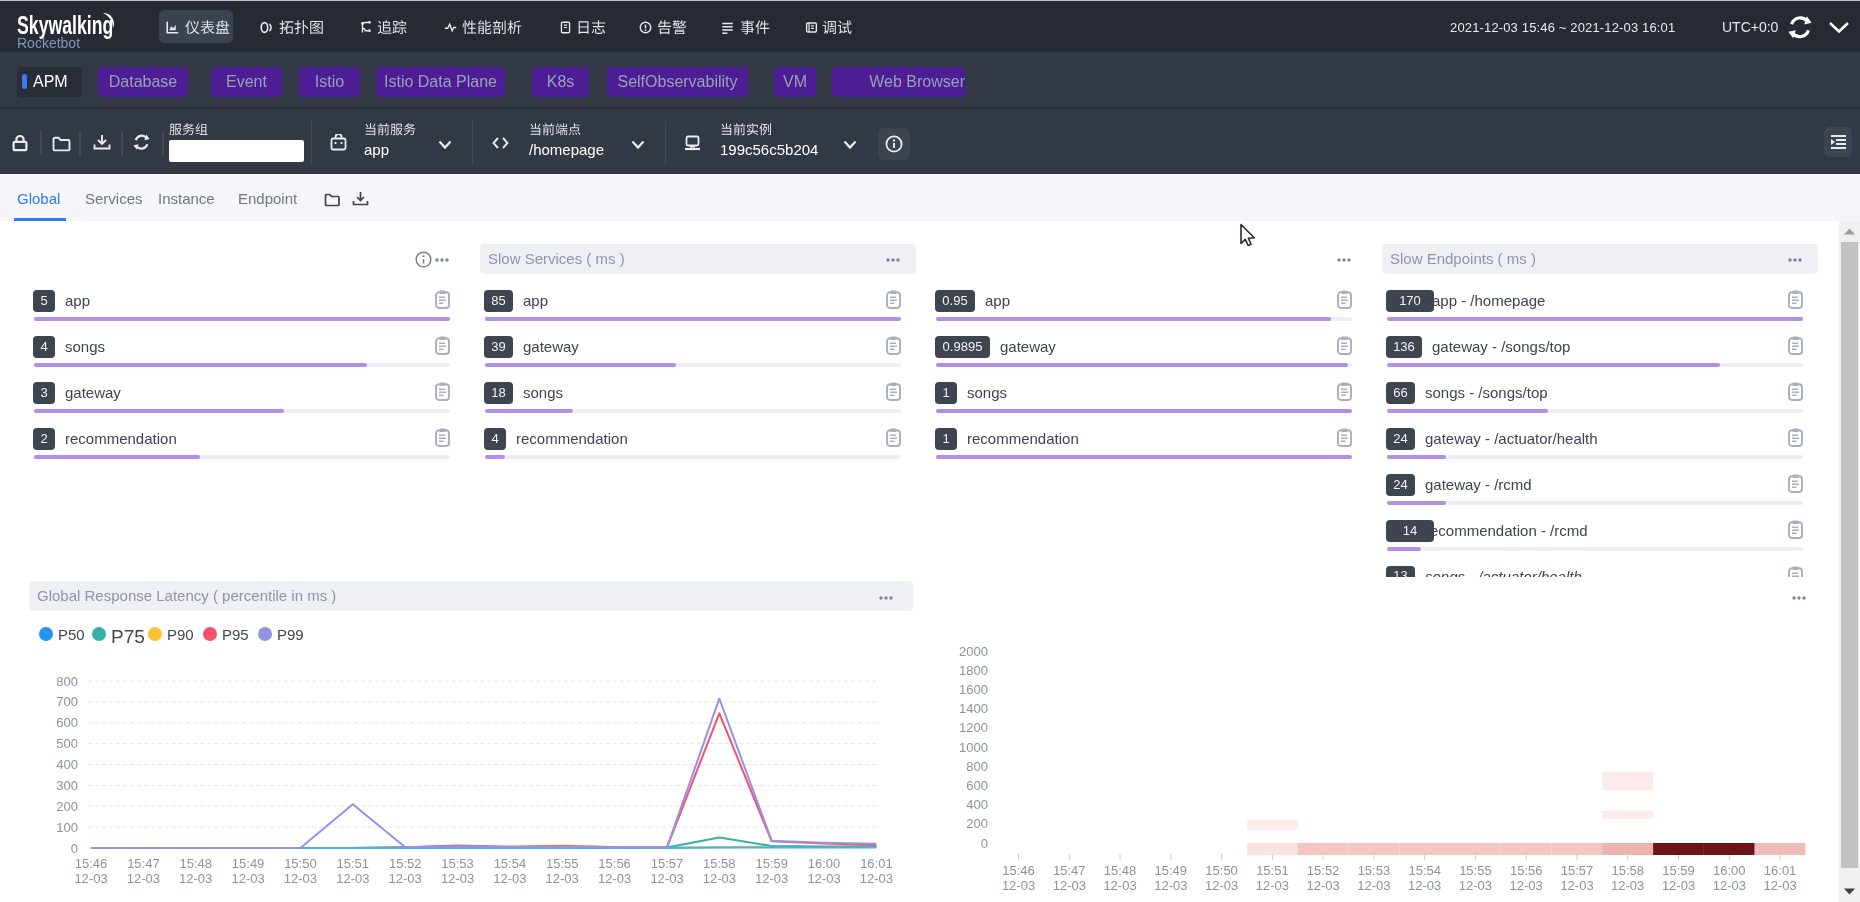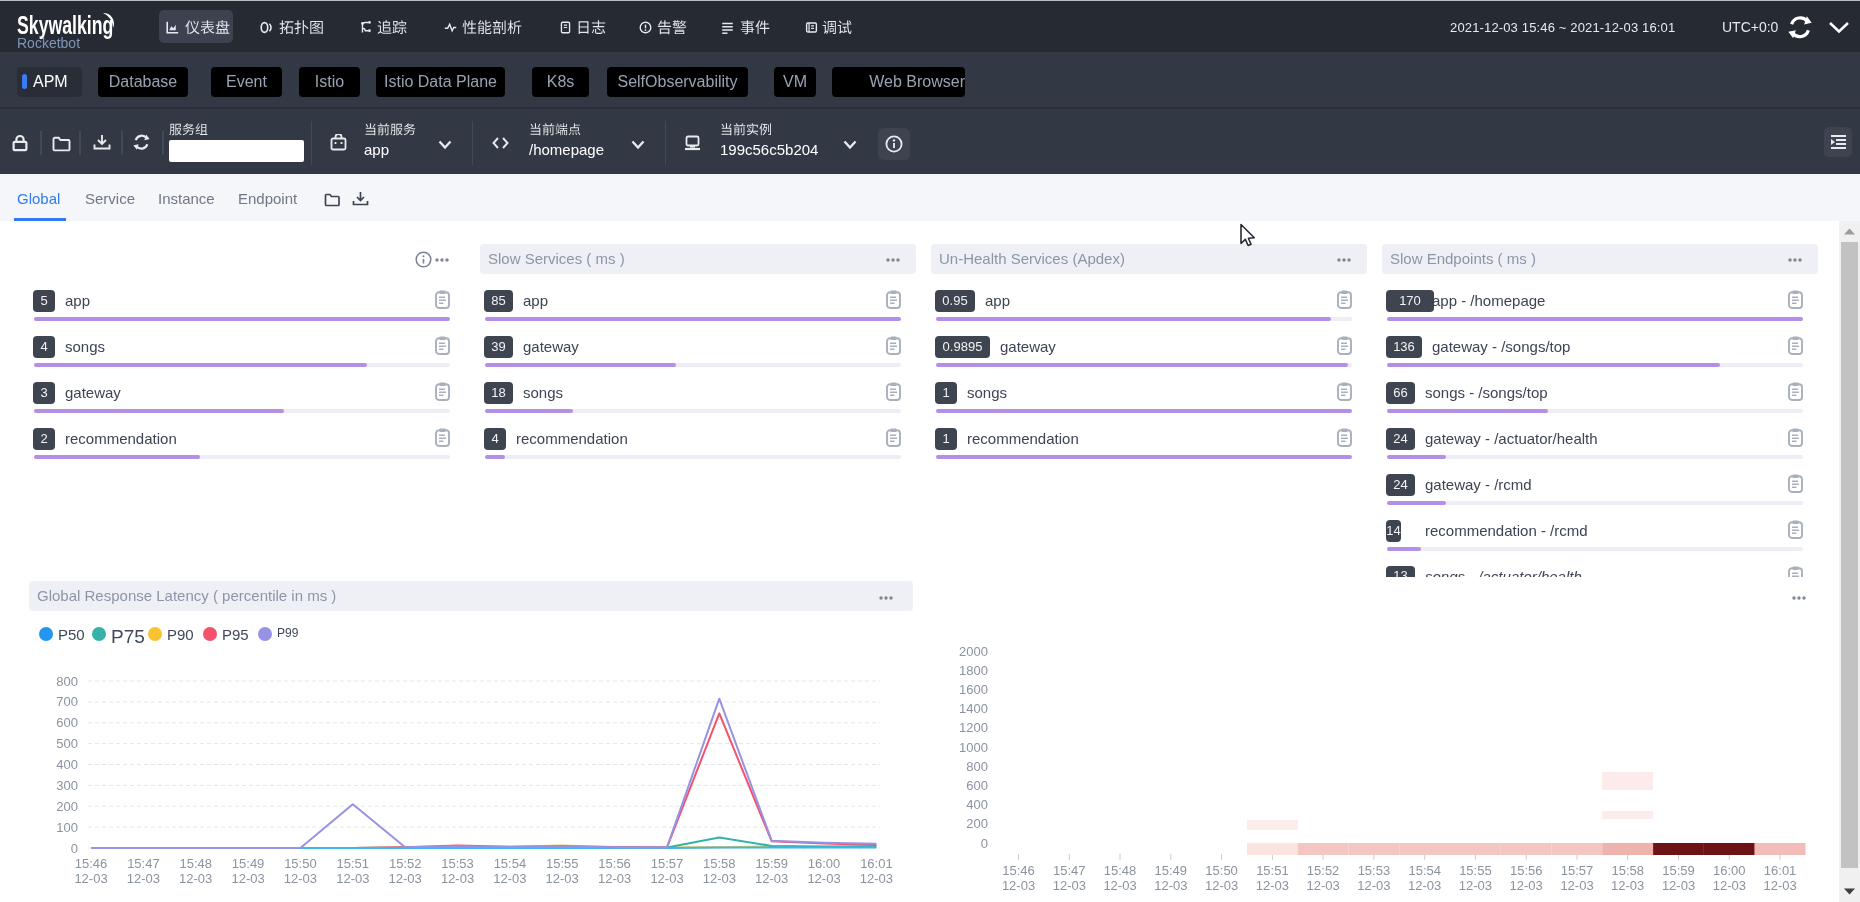--- a/index.html
+++ b/index.html
@@ -5,21 +5,21 @@
 html,body{margin:0;padding:0;width:1860px;height:902px;overflow:hidden;
  font-family:"Liberation Sans",sans-serif;background:#fff;}
 *{box-sizing:border-box;}
 .abs{position:absolute;}
 #page{position:relative;width:1860px;height:902px;}
 #topbar{left:0;top:0;width:1860px;height:52px;background:#262a33;}
 #row2{left:0;top:52px;width:1860px;height:55px;background:#333845;}
 #row3{left:0;top:107px;width:1860px;height:67px;background:#333845;border-top:2px solid #2a2f39;}
 #tabrow{left:0;top:174px;width:1860px;height:47px;background:#f5f6f9;}
 .navtxt{color:#e6e9f0;}
-.btn2{position:absolute;top:67px;height:30px;background:#000000;border-radius:4px;
+.btn2{position:absolute;top:67px;height:30px;background:#4c1d95;border-radius:4px;
  color:#9aa2b2;font-size:16px;line-height:30px;text-align:center;}
 .badge{position:absolute;height:22px;background:#3e4450;border-radius:4px;color:#f2f3f5;
  font-size:13px;line-height:22px;text-align:center;font-weight:500;}
 .cname{position:absolute;font-size:15px;color:#3e4454;height:22px;line-height:22px;}
 .track{position:absolute;height:4px;border-radius:2px;background:#eeecf4;}
 .fill{position:absolute;height:4px;border-radius:2px;background:#b48fe8;}
 .chead{position:absolute;height:30px;background:#eef0f6;color:#8d95a7;font-size:15px;line-height:30px;border-radius:4px;}
 .sep3{position:absolute;width:1px;height:44px;top:121px;background:#434957;}
 .tvalue{position:absolute;font-size:15px;color:#fff;}
 .xlab{font-size:13px;fill:#8b939f;text-anchor:middle;}
@@ -238,21 +238,21 @@
       <path d="M9 8 V13" stroke="#e8eaee" stroke-width="1.9"></path>
       <circle cx="9" cy="5.4" r="1.2" fill="#e8eaee"></circle>
     </svg>
 <div class="abs" style="left:1824px;top:127px;width:28px;height:30px;background:#3d434f;border-radius:5px;"></div>
 <svg class="abs" style="left:1830px;top:134px;" width="17" height="16" viewBox="0 0 17 16">
       <path d="M1 2 H16 M6 6 H16 M6 10 H16 M1 14 H16" stroke="#e8eaee" stroke-width="2.2"></path>
       <path d="M1 5 L5 8 L1 11 Z" fill="#e8eaee"></path>
     </svg>
 
 <div class="abs" style="left:17px;top:190px;font-size:15px;color:#2e7bf3;">Global</div>
-<div class="abs" style="left:85px;top:190px;font-size:15px;color:#707787;">Service</div>
+<div class="abs" style="left:85px;top:190px;font-size:15px;color:#707787;">Services</div>
 <div class="abs" style="left:158px;top:190px;font-size:15px;color:#707787;">Instance</div>
 <div class="abs" style="left:238px;top:190px;font-size:15px;color:#707787;">Endpoint</div>
 <div class="abs" style="left:14px;top:218px;width:52px;height:3px;background:#2e7bf3;"></div>
 <svg class="abs" style="left:324px;top:192px;" width="17" height="15" viewBox="0 0 17 15">
       <path d="M1.5 3.5 a1 1 0 0 1 1-1 h3.4 l1.6 2 h6.5 a1 1 0 0 1 1 1 v7 a1 1 0 0 1 -1 1 h-11.5 a1 1 0 0 1 -1-1 Z" fill="none" stroke="#3d4350" stroke-width="1.7"></path>
     </svg>
 <svg class="abs" style="left:352px;top:191px;" width="17" height="16" viewBox="0 0 17 16">
       <path d="M8.5 1 L8.5 9 M5 6 L8.5 9.6 L12 6" fill="none" stroke="#3d4350" stroke-width="1.7"></path>
       <path d="M1.5 10 L1.5 13.5 L15.5 13.5 L15.5 10" fill="none" stroke="#3d4350" stroke-width="1.7"></path>
     </svg>
@@ -338,21 +338,20 @@
     <div class="fill" style="left:485px;top:409px;width:88px;"></div>
     <div class="badge" style="left:484px;top:428px;width:22px;">4</div>
     <div class="cname" style="left:516px;top:428px;">recommendation</div>
     <svg class="abs" style="left:886px;top:428px;" width="15" height="19" viewBox="0 0 15 19">
       <rect x="1" y="2.2" width="13" height="15.8" rx="3" fill="none" stroke="#a9b0bc" stroke-width="1.9"></rect>
       <rect x="4.4" y="0.5" width="6.2" height="3.6" rx="1" fill="#a9b0bc"></rect>
       <path d="M4 7.3 H10 M4 10.3 H11 M4 13.3 H8.5" stroke="#a9b0bc" stroke-width="1.5"></path>
     </svg>
     <div class="track" style="left:485px;top:455px;width:416px;"></div>
     <div class="fill" style="left:485px;top:455px;width:20px;"></div>
-<div class="chead" style="left:931px;top:244px;width:436px;padding-left:8px;">Un-Health Services (Apdex)</div>
     <svg class="abs" style="left:1337px;top:257px;" width="14" height="6" viewBox="0 0 14 6">
       <circle cx="2" cy="3" r="1.7" fill="#7f8795"></circle>
       <circle cx="7" cy="3" r="1.7" fill="#7f8795"></circle>
       <circle cx="12" cy="3" r="1.7" fill="#7f8795"></circle>
     </svg>
     <div class="badge" style="left:935px;top:290px;width:40px;">0.95</div>
     <div class="cname" style="left:985px;top:290px;">app</div>
     <svg class="abs" style="left:1337px;top:290px;" width="15" height="19" viewBox="0 0 15 19">
       <rect x="1" y="2.2" width="13" height="15.8" rx="3" fill="none" stroke="#a9b0bc" stroke-width="1.9"></rect>
       <rect x="4.4" y="0.5" width="6.2" height="3.6" rx="1" fill="#a9b0bc"></rect>
@@ -431,21 +430,21 @@
     <div class="fill" style="left:1387px;top:455px;width:59px;"></div>
     <div class="badge" style="left:1386px;top:474px;width:29px;">24</div>
     <div class="cname" style="left:1425px;top:474px;">gateway - /rcmd</div>
     <svg class="abs" style="left:1788px;top:474px;" width="15" height="19" viewBox="0 0 15 19">
       <rect x="1" y="2.2" width="13" height="15.8" rx="3" fill="none" stroke="#a9b0bc" stroke-width="1.9"></rect>
       <rect x="4.4" y="0.5" width="6.2" height="3.6" rx="1" fill="#a9b0bc"></rect>
       <path d="M4 7.3 H10 M4 10.3 H11 M4 13.3 H8.5" stroke="#a9b0bc" stroke-width="1.5"></path>
     </svg>
     <div class="track" style="left:1387px;top:501px;width:416px;"></div>
     <div class="fill" style="left:1387px;top:501px;width:59px;"></div>
-    <div class="badge" style="left:1386px;top:520px;width:15px;">14</div>
+    <div class="badge" style="left:1386px;top:520px;width:48px;">14</div>
     <div class="cname" style="left:1425px;top:520px;">recommendation - /rcmd</div>
     <svg class="abs" style="left:1788px;top:520px;" width="15" height="19" viewBox="0 0 15 19">
       <rect x="1" y="2.2" width="13" height="15.8" rx="3" fill="none" stroke="#a9b0bc" stroke-width="1.9"></rect>
       <rect x="4.4" y="0.5" width="6.2" height="3.6" rx="1" fill="#a9b0bc"></rect>
       <path d="M4 7.3 H10 M4 10.3 H11 M4 13.3 H8.5" stroke="#a9b0bc" stroke-width="1.5"></path>
     </svg>
     <div class="track" style="left:1387px;top:547px;width:416px;"></div>
     <div class="fill" style="left:1387px;top:547px;width:34px;"></div>
     <div class="badge" style="left:1386px;top:566px;width:29px;height:11px;line-height:20px;overflow:hidden;border-radius:4px 4px 0 0;">13</div>
     <div class="cname" style="left:1425px;top:566px;height:11px;overflow:hidden;font-style:italic;">songs - /actuator/health</div>
@@ -468,21 +467,21 @@
 
 <div class="abs" style="left:39px;top:627px;width:14px;height:14px;border-radius:7px;background:#2196f3;"></div>
 <div class="abs" style="left:58px;top:626px;font-size:15px;color:#3f4858;">P50</div>
 <div class="abs" style="left:92px;top:627px;width:14px;height:14px;border-radius:7px;background:#35b3a8;"></div>
 <div class="abs" style="left:111px;top:626px;font-size:19px;color:#3f4858;">P75</div>
 <div class="abs" style="left:148px;top:627px;width:14px;height:14px;border-radius:7px;background:#f9c22e;"></div>
 <div class="abs" style="left:167px;top:626px;font-size:15px;color:#3f4858;">P90</div>
 <div class="abs" style="left:203px;top:627px;width:14px;height:14px;border-radius:7px;background:#f4516c;"></div>
 <div class="abs" style="left:222px;top:626px;font-size:15px;color:#3f4858;">P95</div>
 <div class="abs" style="left:258px;top:627px;width:14px;height:14px;border-radius:7px;background:#9793e4;"></div>
-<div class="abs" style="left:277px;top:626px;font-size:12px;color:#3f4858;">P99</div>
+<div class="abs" style="left:277px;top:626px;font-size:15px;color:#3f4858;">P99</div>
 <svg class="abs" style="left:29px;top:612px;" width="884" height="290" viewBox="0 0 884 290">
       <line x1="59" y1="236.0" x2="851" y2="236.0" stroke="#e4e6ea" stroke-width="1" stroke-dasharray="4 3"></line>
       <text class="ylab" x="49" y="240.5">0</text>
       <line x1="59" y1="215.1" x2="851" y2="215.1" stroke="#e4e6ea" stroke-width="1" stroke-dasharray="4 3"></line>
       <text class="ylab" x="49" y="219.6">100</text>
       <line x1="59" y1="194.2" x2="851" y2="194.2" stroke="#e4e6ea" stroke-width="1" stroke-dasharray="4 3"></line>
       <text class="ylab" x="49" y="198.7">200</text>
       <line x1="59" y1="173.4" x2="851" y2="173.4" stroke="#e4e6ea" stroke-width="1" stroke-dasharray="4 3"></line>
       <text class="ylab" x="49" y="177.9">300</text>
       <line x1="59" y1="152.5" x2="851" y2="152.5" stroke="#e4e6ea" stroke-width="1" stroke-dasharray="4 3"></line>

